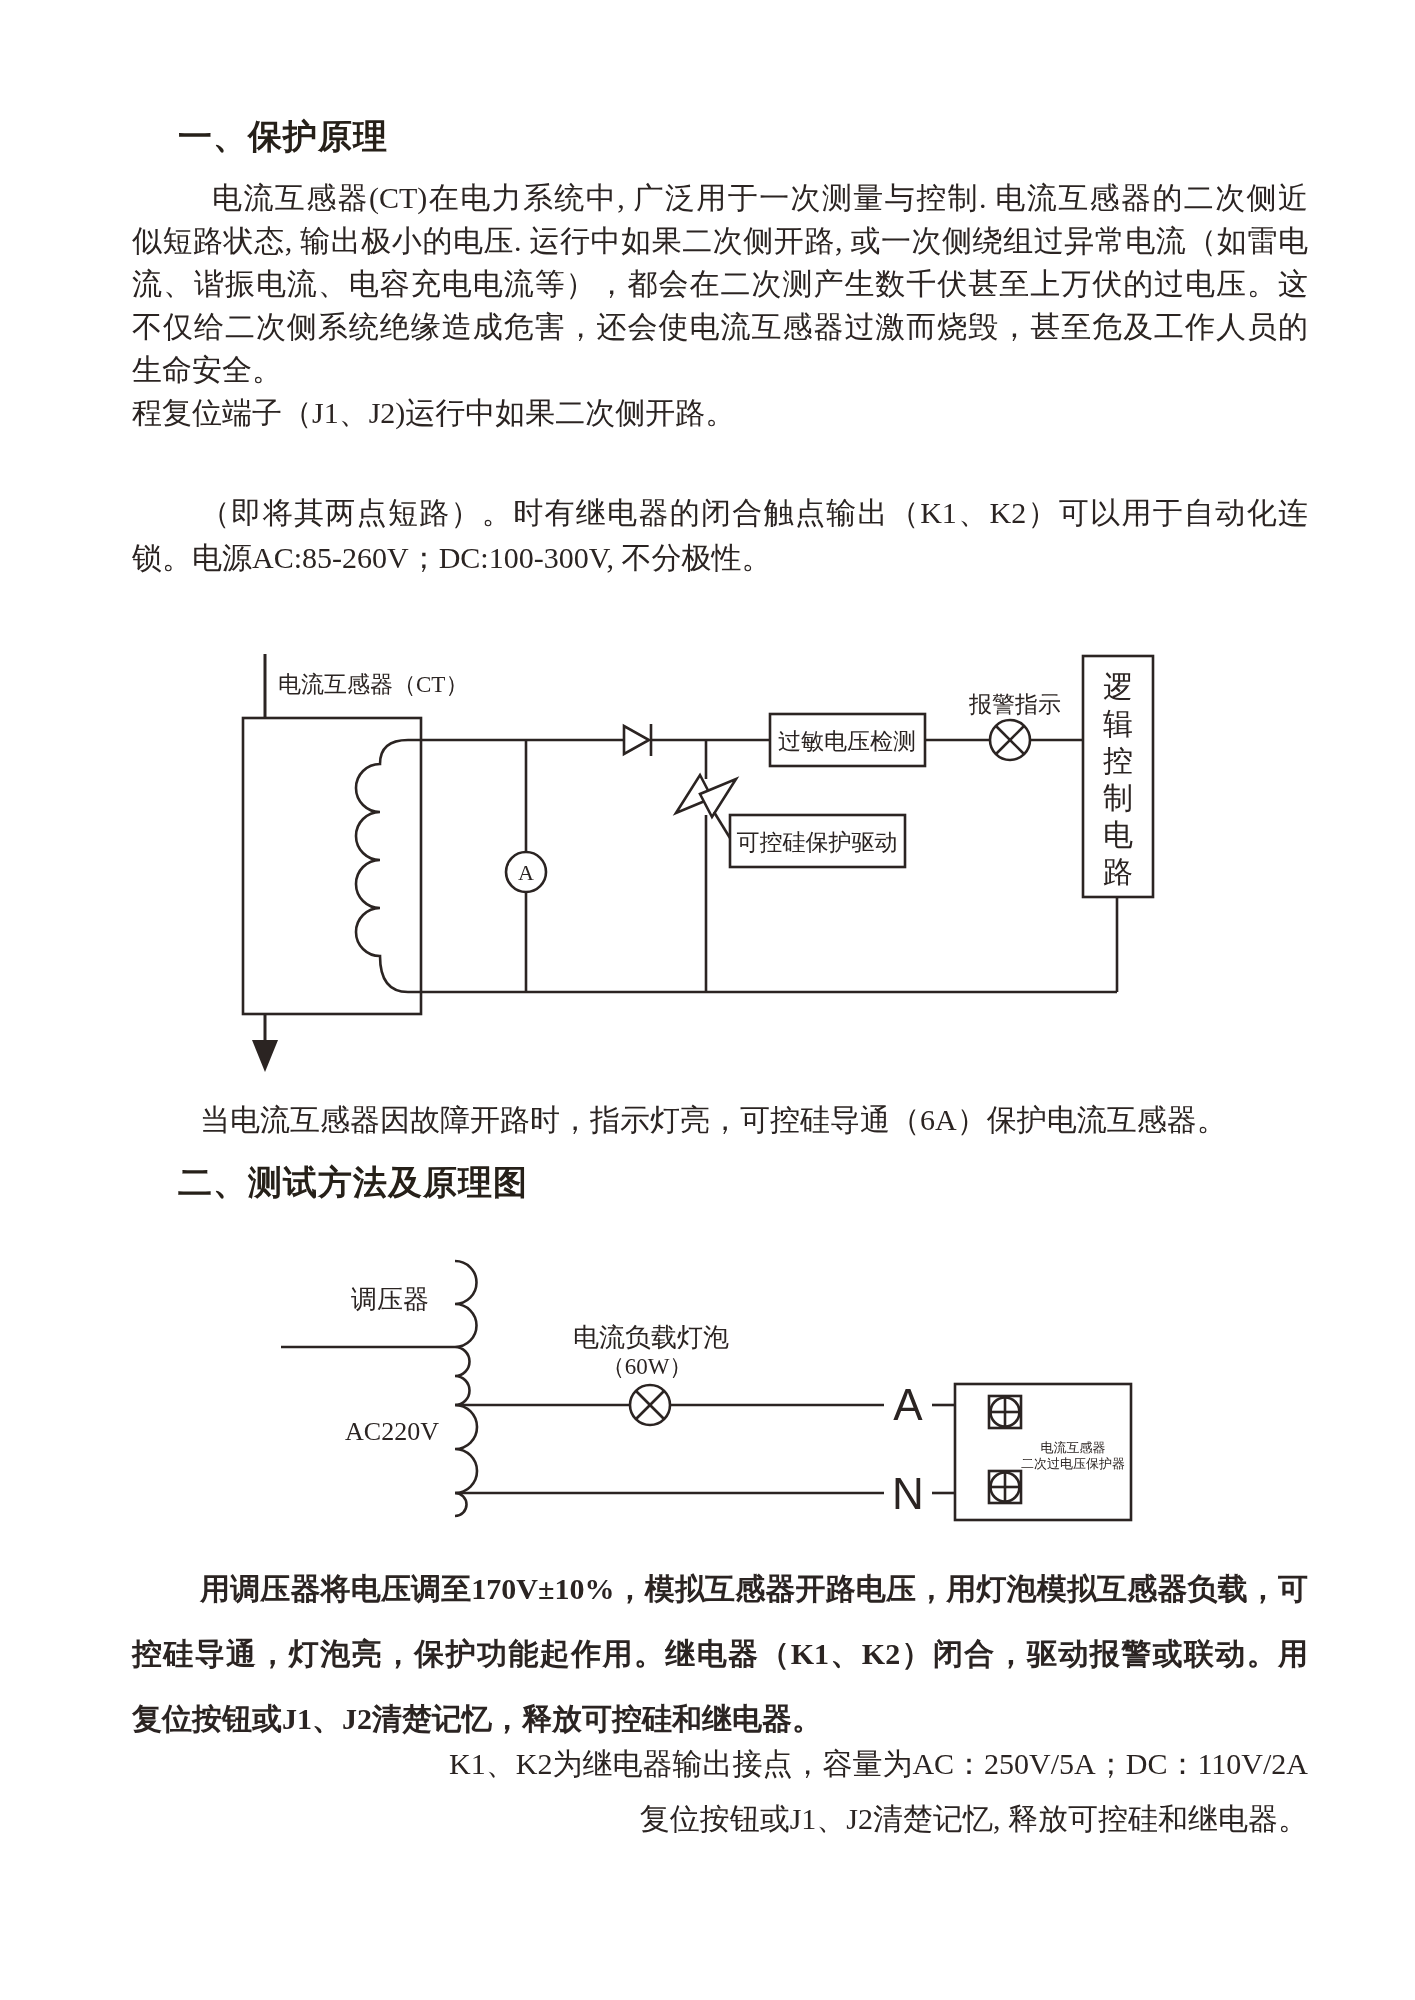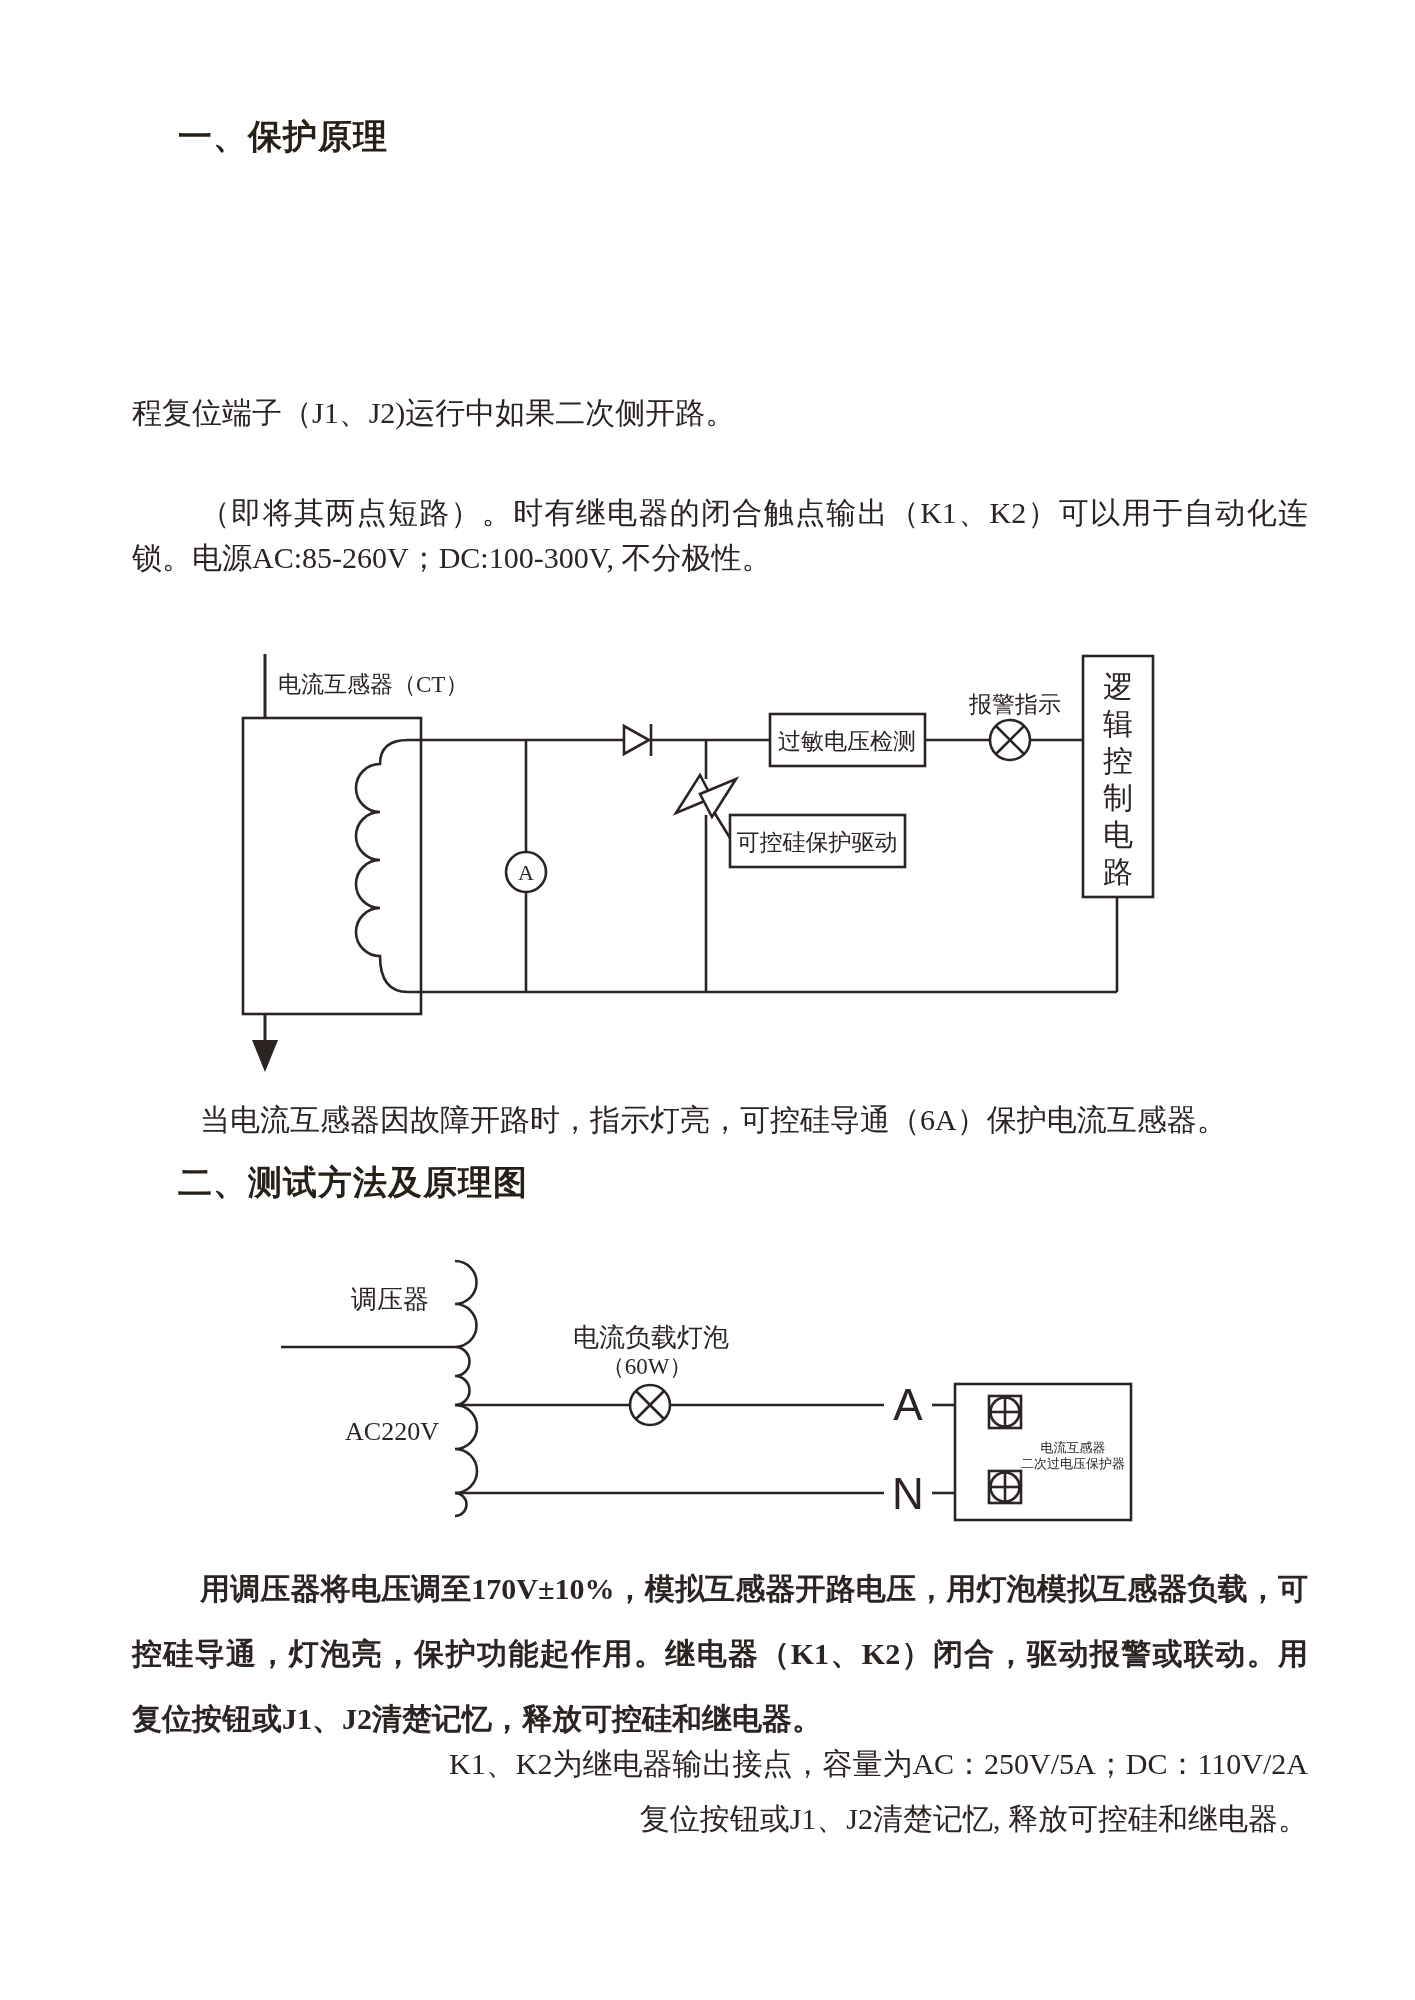--- a/index.html
+++ b/index.html
@@ -45,20 +45,27 @@
   }
   .lbl-amm{font-size:22px;}
 </style>
 </head>
 <body>
 
 <div class="page">
 
   <div class="h" style="top:114px;">一、保护原理</div>
 
+  <div class="para" style="top:176px;">
+      <div class="tline fill" style="text-indent: 80px;">电流互感器(CT)在电力系统中, 广泛用于一次测量与控制. 电流互感器的二次侧近</div>
+      <div class="tline fill">似短路状态, 输出极小的电压. 运行中如果二次侧开路, 或一次侧绕组过异常电流（如雷电</div>
+      <div class="tline fill">流、谐振电流、电容充电电流等），都会在二次测产生数千伏甚至上万伏的过电压。这</div>
+      <div class="tline fill">不仅给二次侧系统绝缘造成危害，还会使电流互感器过激而烧毁，甚至危及工作人员的</div>
+      <div class="tline">生命安全。</div>
+    </div>
   <div class="para" style="top:391px;">
       <div class="tline">程复位端子（J1、J2)运行中如果二次侧开路。</div>
     </div>
   <div class="para lh45" style="top:490px;">
       <div class="tline fill" style="text-indent: 68px;">（即将其两点短路）。时有继电器的闭合触点输出（K1、K2）可以用于自动化连</div>
       <div class="tline">锁。电源AC:85-260V；DC:100-300V, 不分极性。</div>
     </div>
 
   <svg class="dsvg" style="left:180px;top:640px;" width="1000" height="460" viewBox="180 640 1000 460">
 

